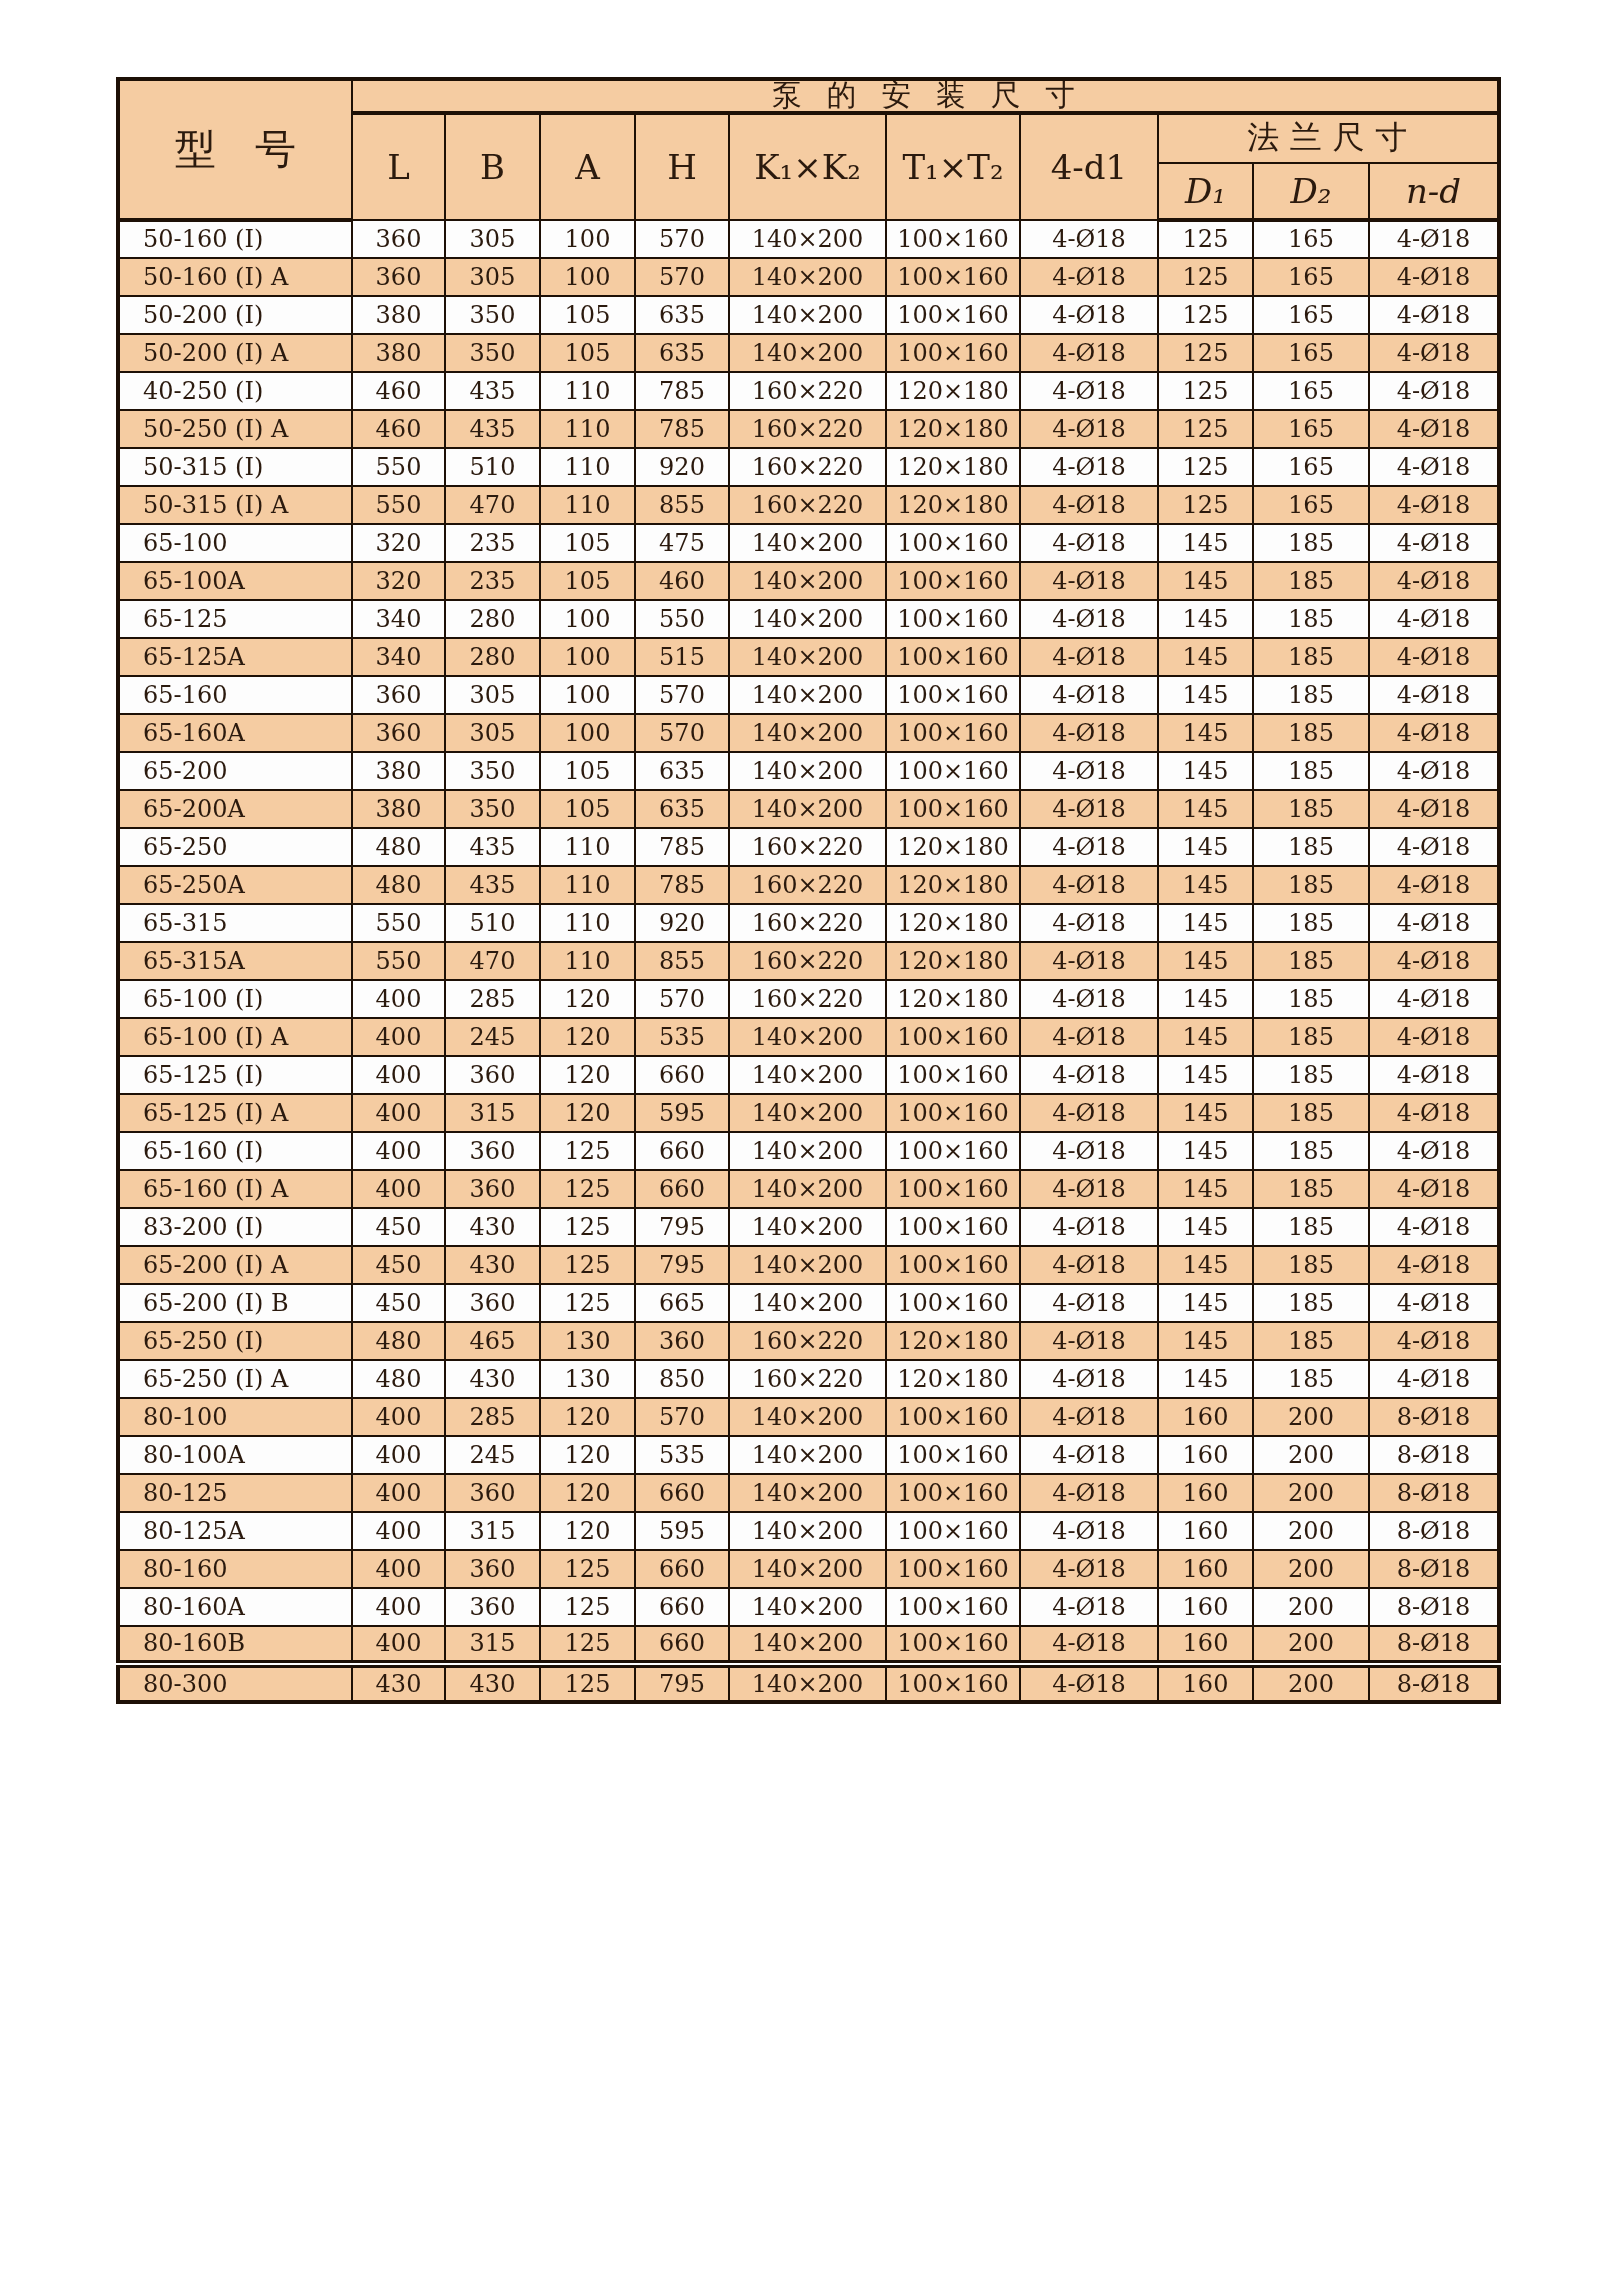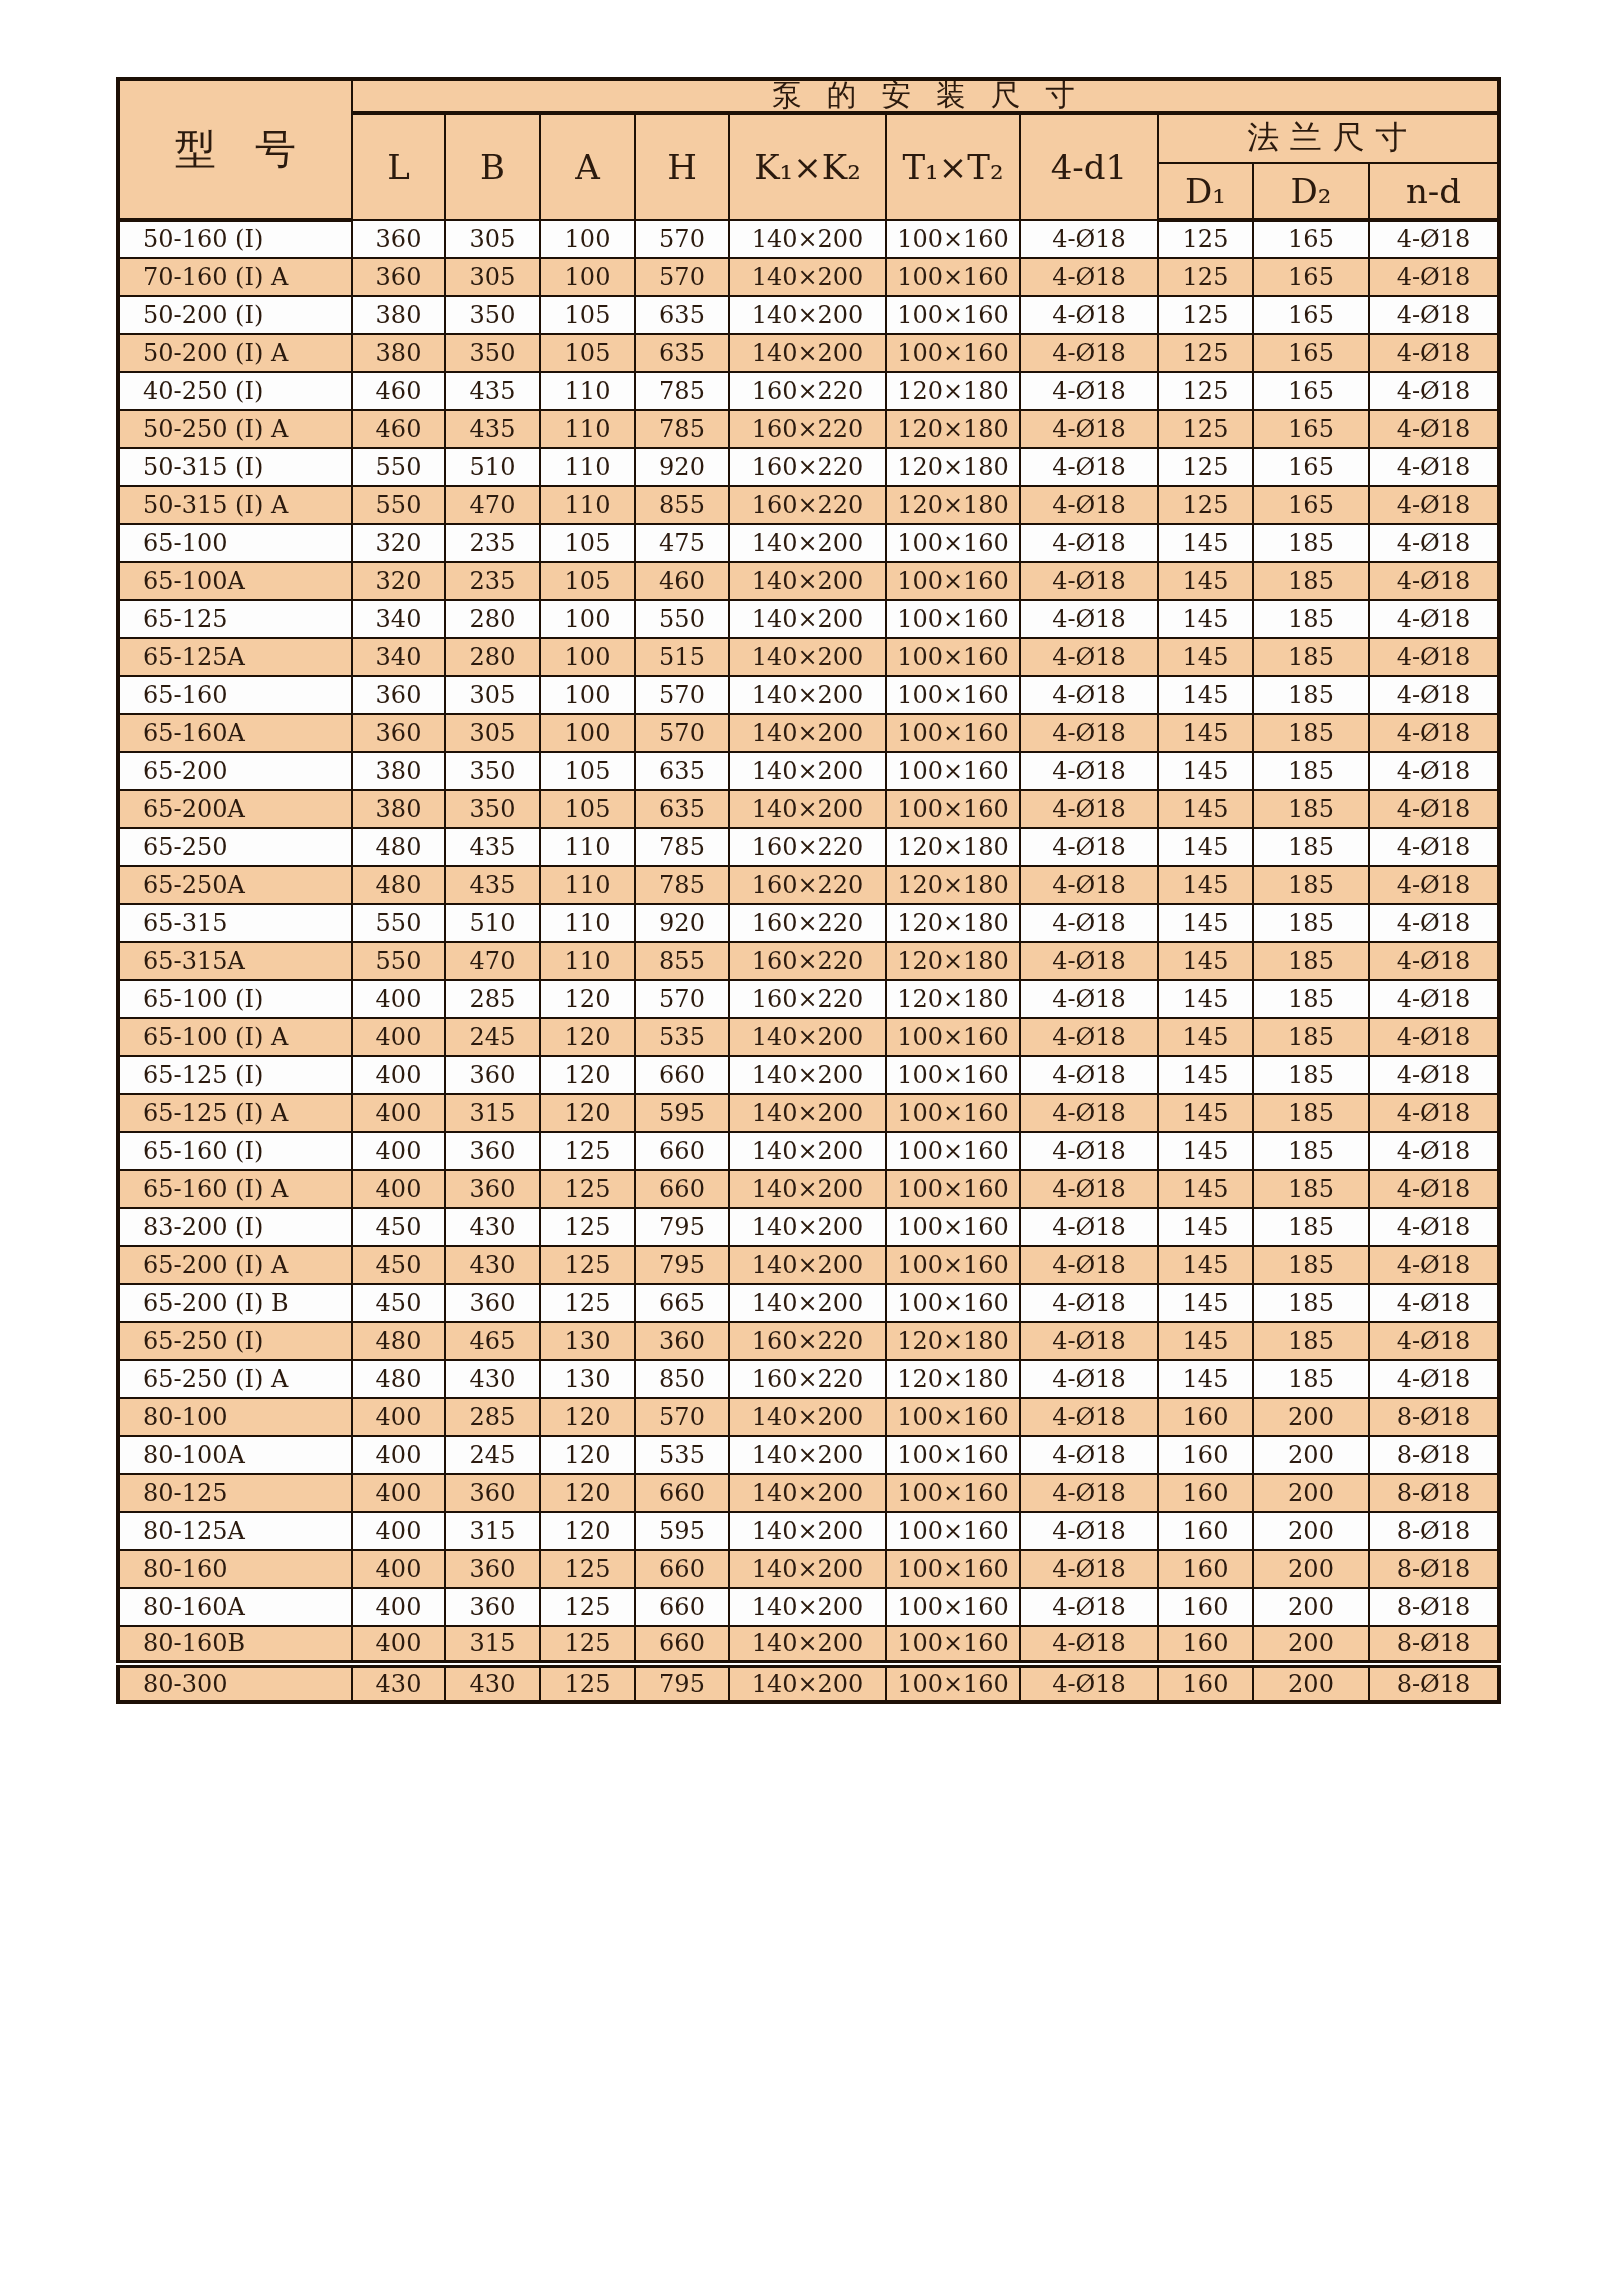--- a/index.html
+++ b/index.html
@@ -54,21 +54,21 @@
     padding-left:22px;
     border-bottom:4.5px solid var(--border);
     line-height:29.6px;
   }
   th.colhead{font-size:34px;}
   th.flange-title{
     font-size:32px;
     letter-spacing:10.7px;
     padding-left:9px;
   }
-  tr.h3 th{border-bottom:4.5px solid var(--border);}
+  tr.h3 th{border-bottom:4.5px solid var(--border);font-style:italic;}
   tbody tr{height:38px;font-size:24px;}
   tbody tr.shaded td{background:var(--shade);}
   tbody tr.plain td{background:var(--white-row);}
   tbody td.model{
     text-align:left;
     padding-left:23px;
   }
   tbody tr.dbl td{border-top:8px double var(--border);}
 </style>
 </head>
@@ -118,21 +118,21 @@
           <td>100</td>
           <td>570</td>
           <td>140×200</td>
           <td>100×160</td>
           <td>4-Ø18</td>
           <td>125</td>
           <td>165</td>
           <td>4-Ø18</td>
         </tr>
         <tr class="shaded">
-          <td class="model">70-160 (I) A</td>
+          <td class="model">50-160 (I) A</td>
           <td>360</td>
           <td>305</td>
           <td>100</td>
           <td>570</td>
           <td>140×200</td>
           <td>100×160</td>
           <td>4-Ø18</td>
           <td>125</td>
           <td>165</td>
           <td>4-Ø18</td>

